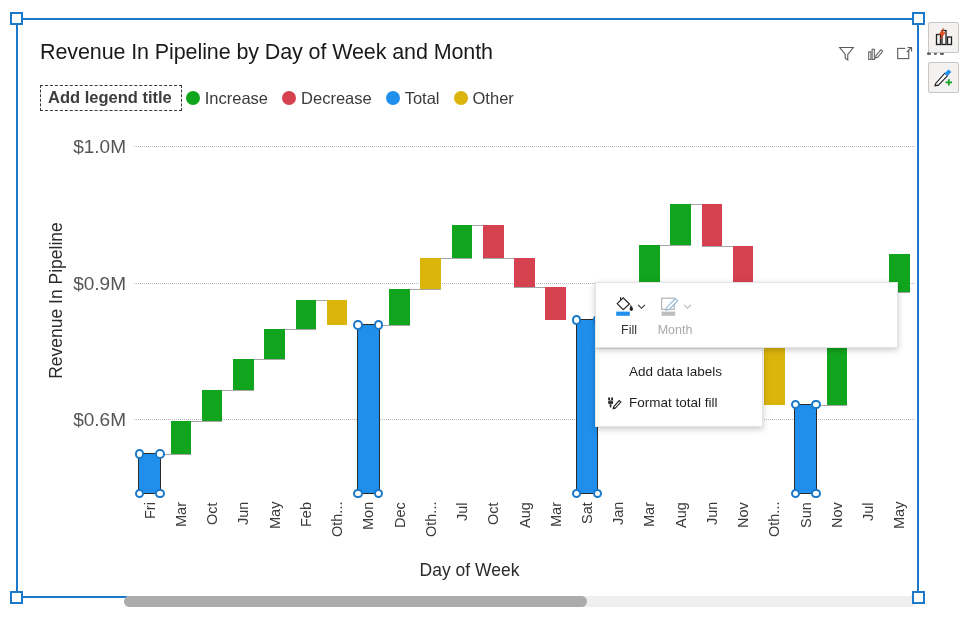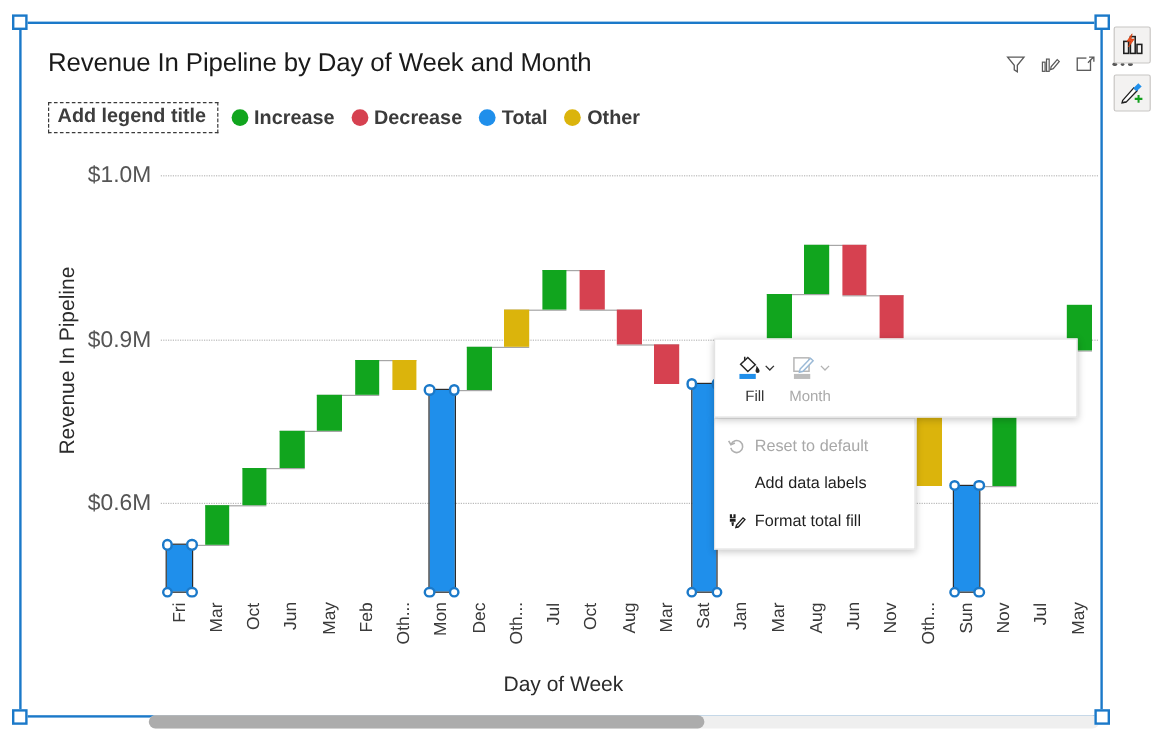--- a/index.html
+++ b/index.html
@@ -72,30 +72,30 @@
   
   .legend {
     position: absolute;
     left: 22px; top: 65px;
     display: flex; align-items: center; gap: 0;
     z-index: 20;
   }
   .legend-title-box {
     border: 1.6px dashed #3a3a3a;
     padding: 2px 9px 3px 7px;
-    margin-right: 11px;
+    margin-right: 4px;
     background: #fff;
   }
   .legend-title-text {
     font-size: 16.5px; font-weight: bold; color: #3d3d3d;
     white-space: nowrap;
   }
   .legend-item { display:flex; align-items:center; gap:5px; margin-right: 14px; cursor:pointer; }
   .legend-dot { width: 14px; height: 14px; border-radius: 50%; display:block; }
-  .legend-label { font-size: 16.5px; color: #3b3b3b; white-space: nowrap; font-weight: bold; }
+  .legend-label { font-size: 16.5px; color: #3b3b3b; white-space: nowrap; }
 
   
   .plot-wrap { position: absolute; left: 0; top: 0; width: 903px; height: 580px; }
   .y-axis-title {
     position: absolute;
     left: -112px; top: 270px;
     width: 300px;
     transform: rotate(-90deg);
     transform-origin: center center;
     text-align: center;
@@ -403,27 +403,20 @@
           <svg class="chev" viewBox="0 0 10 10">
             <path d="M1.2 3.2 L5 7 L8.8 3.2" fill="none" stroke="#b3b3b3" stroke-width="1.25"></path>
           </svg>
         </div>
         <div class="tb-label dim">Month</div>
       </div>
 
     </div>
 
     <div class="ctx-menu">
-      <div class="ctx-item disabled">
-        <svg class="ctx-ico" viewBox="0 0 16 16">
-          <path d="M3.2 6.4 A5 5 0 1 1 3 9.2" fill="none" stroke="#b0b0b0" stroke-width="1.3"></path>
-          <path d="M1.2 3.4 L3.1 6.6 L6.4 5.2" fill="none" stroke="#b0b0b0" stroke-width="1.3"></path>
-        </svg>
-        <span>Reset to default</span>
-      </div>
       <div class="ctx-item">
         <span class="ctx-text-indent">Add data labels</span>
       </div>
       <div class="ctx-item">
         <svg class="ctx-ico" viewBox="0 0 16 16">
           <path d="M2.2 5.6 L2.2 2.6 L4.0 2.6 L4.0 5.0 L5.2 5.0 L5.2 2.6 L7.0 2.6 L7.0 5.6 Z" fill="#1f1f1f"></path>
           <rect x="2.2" y="6.2" width="4.8" height="2.6" fill="#1f1f1f"></rect>
           <path d="M3.5 9.2 L5.6 9.2 L5.2 12.4 L4.0 12.4 Z" fill="#1f1f1f"></path>
           <path d="M7.8 11.6 L13.2 5.6 L14.8 7.0 L9.4 13.0 L7.2 13.6 Z" fill="#ffffff" stroke="#1f1f1f" stroke-width="1.1"></path>
           <path d="M7.4 13.4 L9.2 13.0" stroke="#1f1f1f" stroke-width="1.1"></path>

